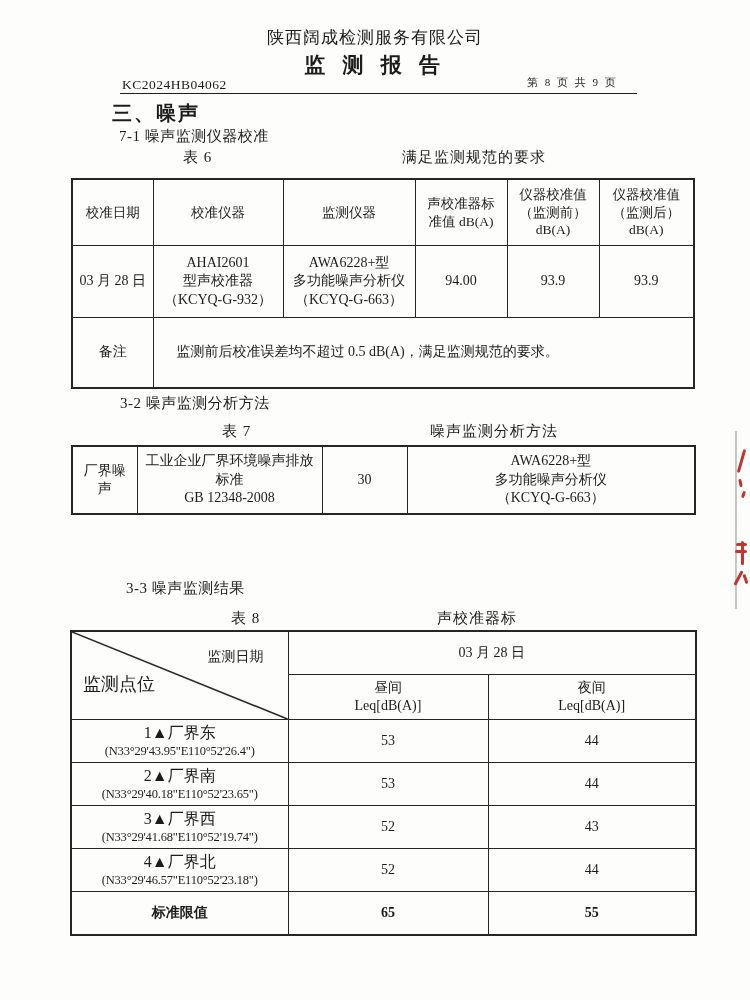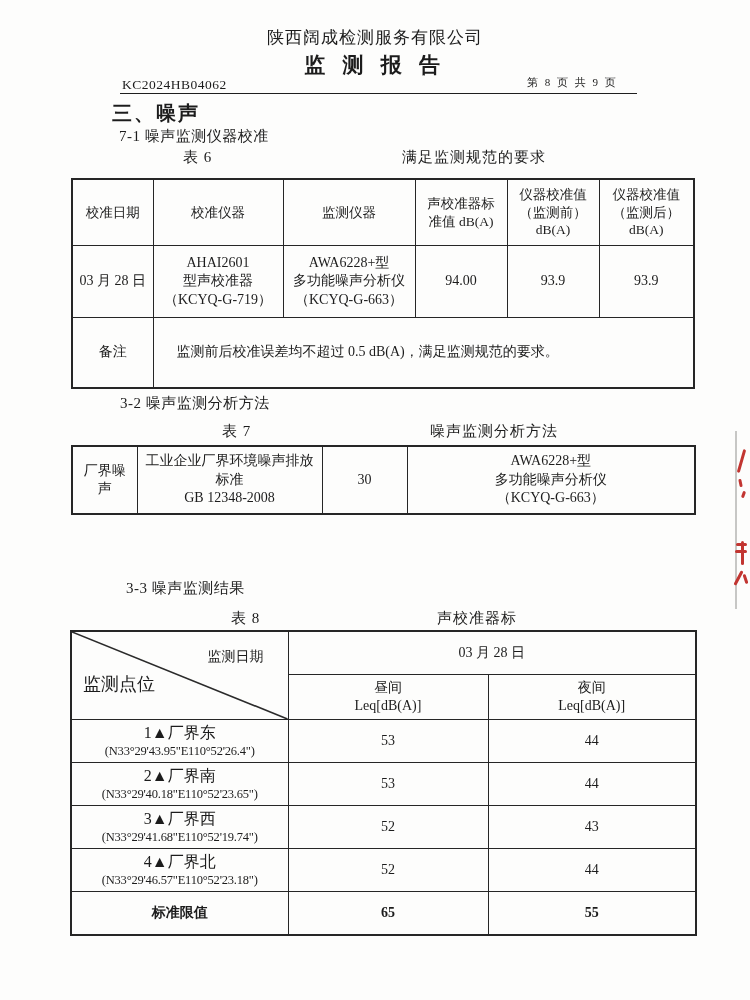--- a/index.html
+++ b/index.html
@@ -89,21 +89,21 @@
 （监测前）
 dB(A)</td>
       <td class="ml">仪器校准值
 （监测后）
 dB(A)</td>
     </tr>
     <tr class="drow">
       <td class="ml">03 月 28 日</td>
       <td class="ml">AHAI2601
 型声校准器
-（KCYQ-G-719）</td>
+（KCYQ-G-932）</td>
       <td class="ml">AWA6228+型
 多功能噪声分析仪
 （KCYQ-G-663）</td>
       <td>94.00</td>
       <td>93.9</td>
       <td>93.9</td>
     </tr>
     <tr class="rrow">
       <td>备注</td>
       <td colspan="5" class="remark-text">监测前后校准误差均不超过 0.5 dB(A)，满足监测规范的要求。</td>

